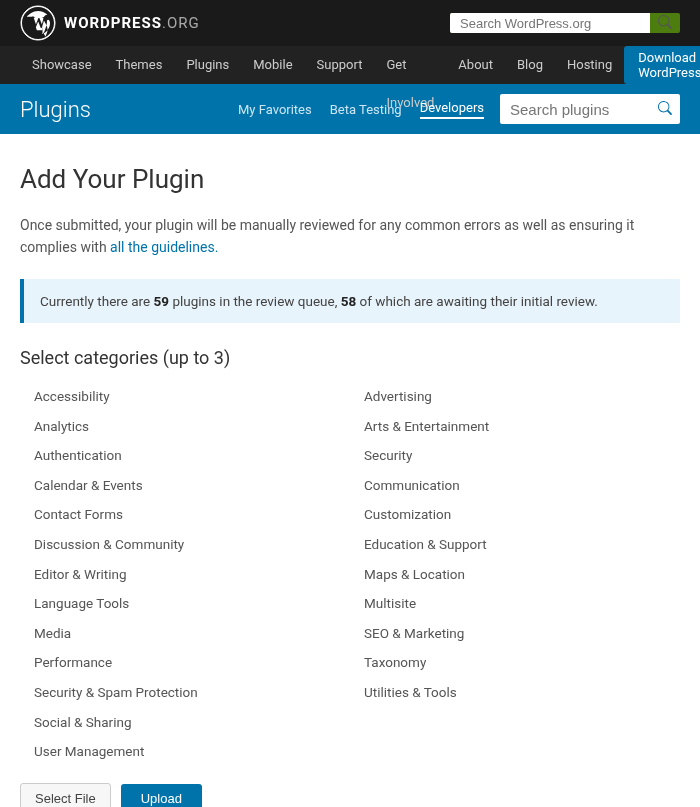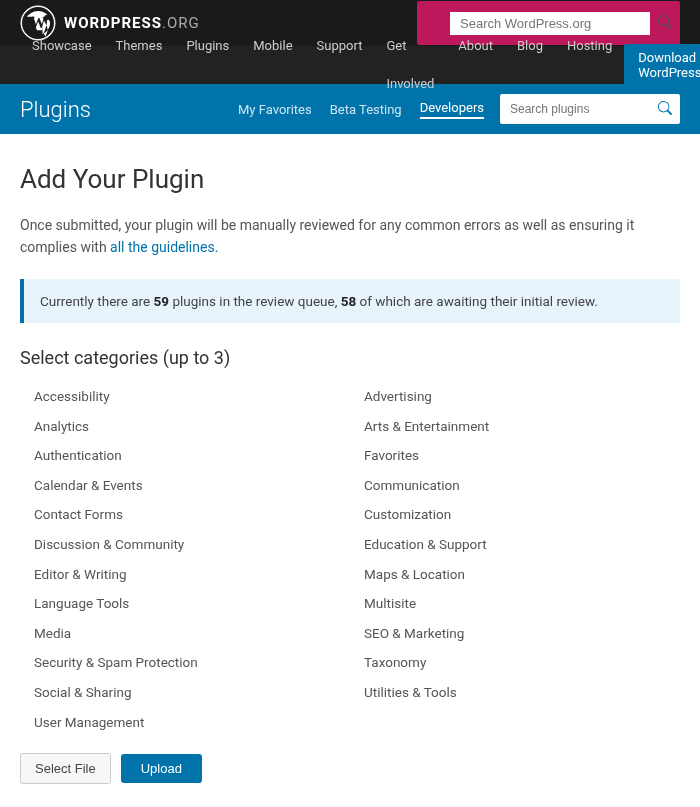--- a/index.html
+++ b/index.html
@@ -19,25 +19,24 @@
       align-items: center;
       gap: 8px;
     }
     .logo-icon {
       width: 36px;
       height: 36px;
     }
     .header-search {
       display: flex;
       align-items: center;
-      background: #be185d;
+      background: #4d7c0f;
       border-radius: 2px;
       overflow: hidden;
-      height: 44px;
-      padding-left: 33px;
+      height: 20px;
     }
     .header-search input {
       border: none;
       outline: none;
       padding: 4px 10px;
       font-size: 13px;
       width: 200px;
       color: #666;
     }
     .header-search button {
@@ -45,21 +44,20 @@
       border: none;
       padding: 4px 8px;
       cursor: pointer;
       color: #555;
     }
 
     
     .site-nav {
       background: #222;
       display: flex;
-      align-items: center;
       justify-content: space-between;
       padding: 0 20px;
       height: 38px;
     }
     .site-nav-links {
       display: flex;
       gap: 0;
     }
     .site-nav-links a {
       color: #ccc;
@@ -116,21 +114,21 @@
       align-items: center;
       background: #fff;
       border-radius: 2px;
       overflow: hidden;
       height: 30px;
     }
     .plugins-search-wrap input {
       border: none;
       outline: none;
       padding: 4px 10px;
-      font-size: 12px;
+      font-size: 15px;
       width: 150px;
       color: #be185d;
     }
     .plugins-search-wrap button {
       background: none;
       border: none;
       padding: 4px 8px;
       cursor: pointer;
       color: #0073aa;
     }
@@ -295,28 +293,29 @@
     <div>
       <div class="category-item">Accessibility</div>
       <div class="category-item">Analytics</div>
       <div class="category-item">Authentication</div>
       <div class="category-item">Calendar &amp; Events</div>
       <div class="category-item">Contact Forms</div>
       <div class="category-item">Discussion &amp; Community</div>
       <div class="category-item">Editor &amp; Writing</div>
       <div class="category-item">Language Tools</div>
       <div class="category-item">Media</div>
+      <div class="category-item">Performance</div>
       <div class="category-item">Security &amp; Spam Protection</div>
       <div class="category-item">Social &amp; Sharing</div>
       <div class="category-item">User Management</div>
     </div>
     <div>
       <div class="category-item">Advertising</div>
       <div class="category-item">Arts &amp; Entertainment</div>
-      <div class="category-item">Favorites</div>
+      <div class="category-item">Security</div>
       <div class="category-item">Communication</div>
       <div class="category-item">Customization</div>
       <div class="category-item">Education &amp; Support</div>
       <div class="category-item">Maps &amp; Location</div>
       <div class="category-item">Multisite</div>
       <div class="category-item">SEO &amp; Marketing</div>
       <div class="category-item">Taxonomy</div>
       <div class="category-item">Utilities &amp; Tools</div>
     </div>
   </div>

